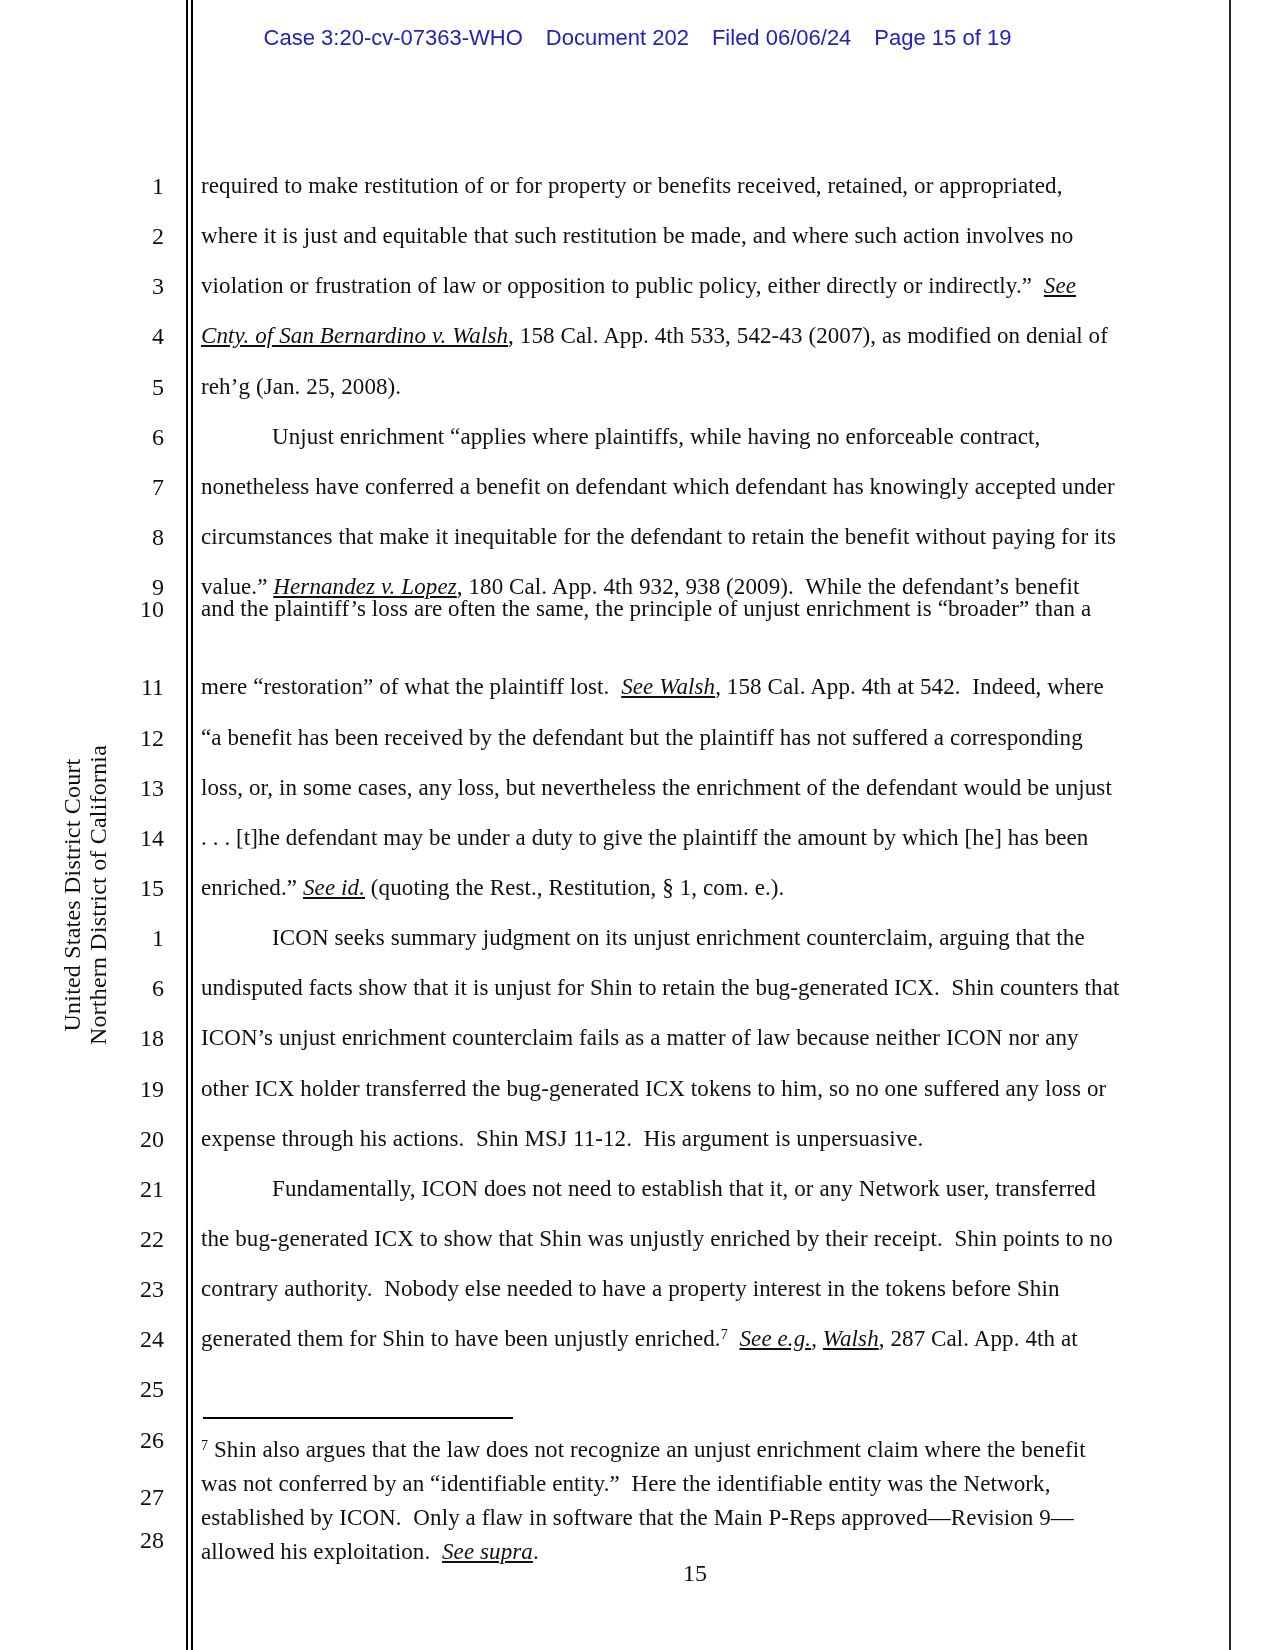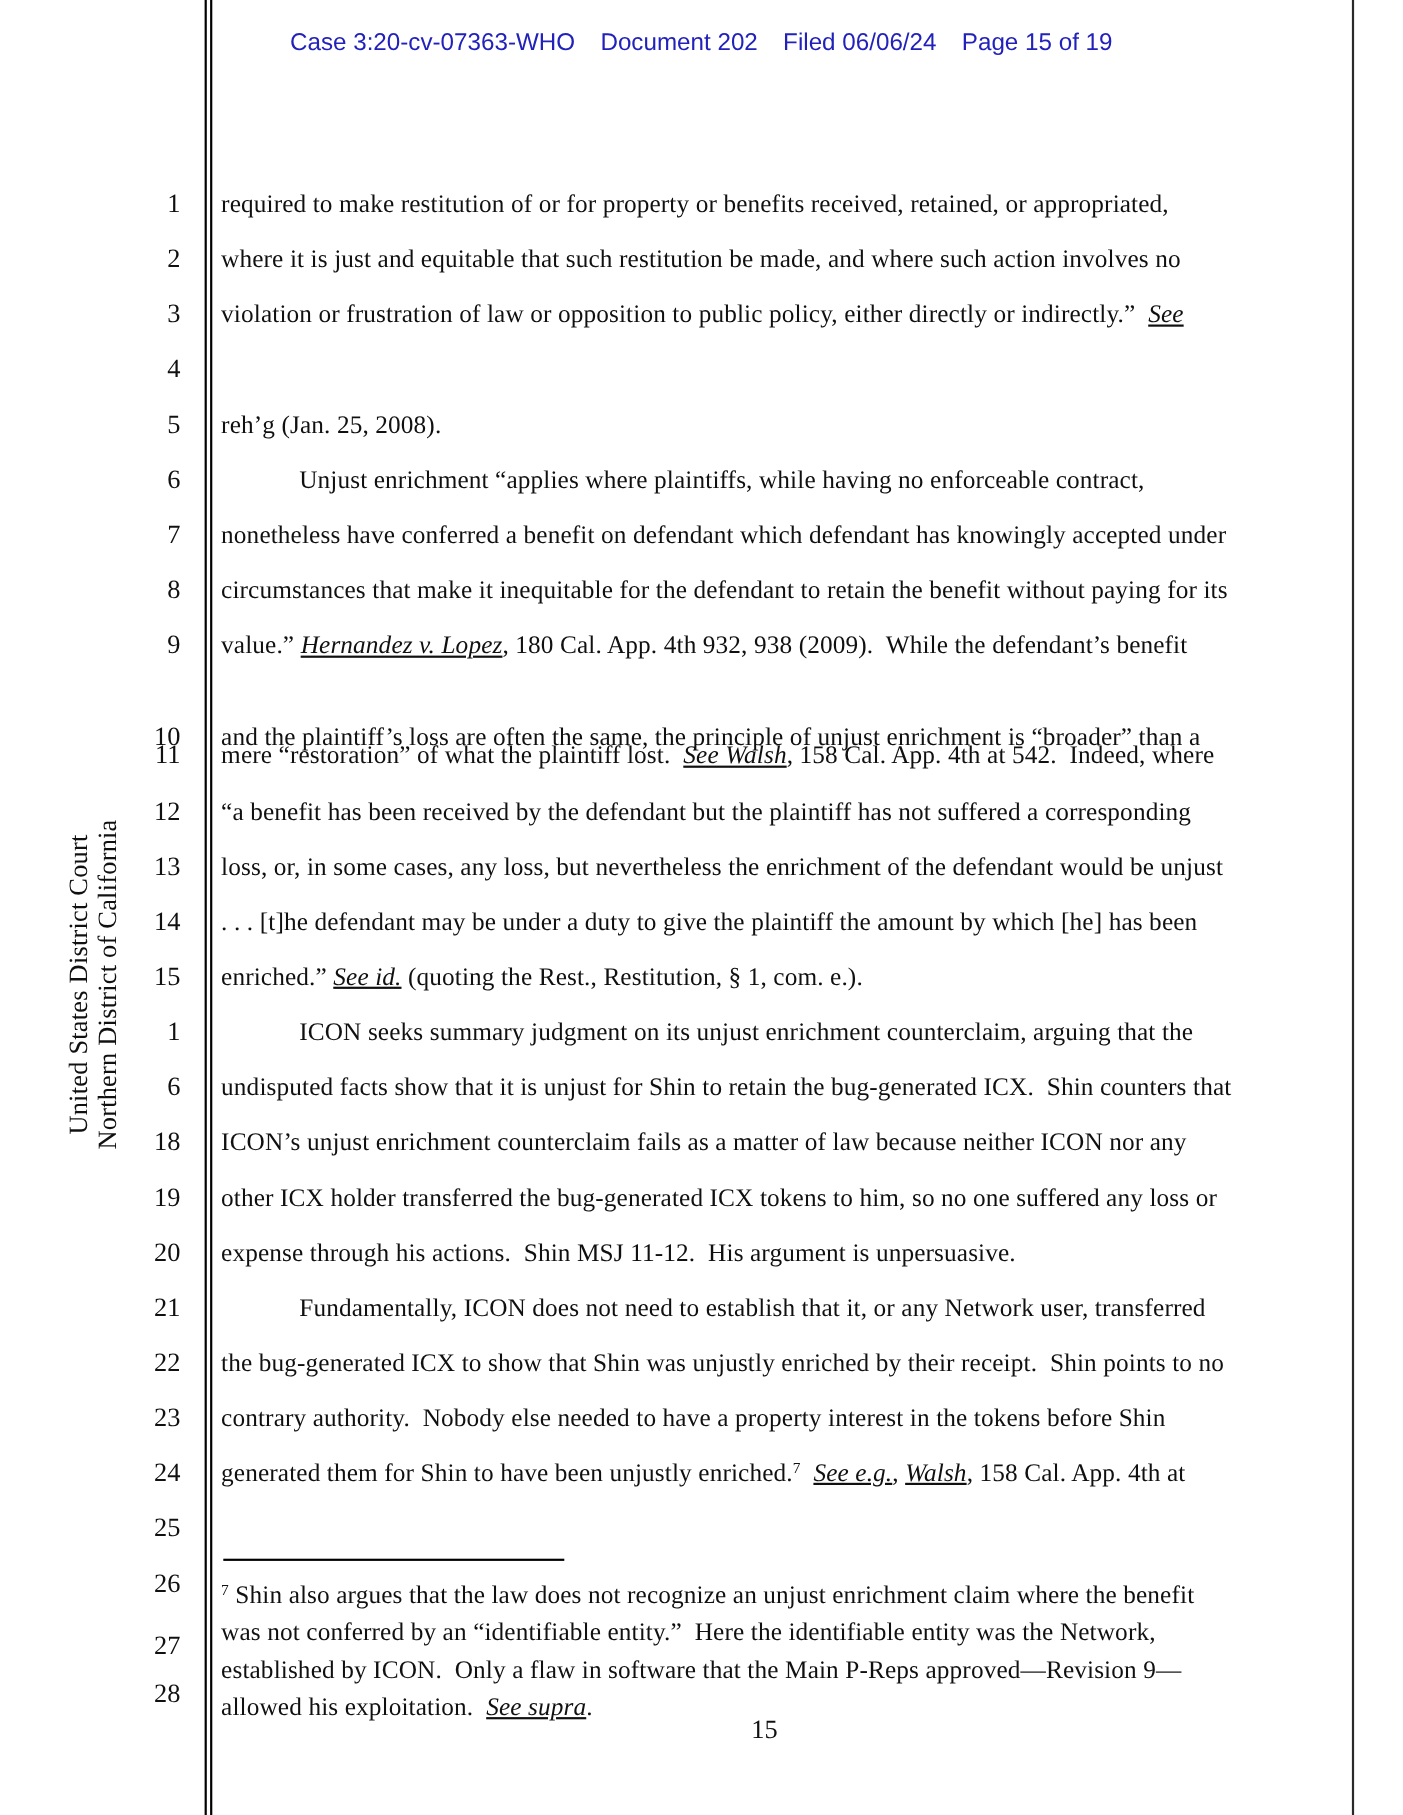--- a/index.html
+++ b/index.html
@@ -97,20 +97,21 @@
       <div class="row" style="top: 223.14px;">
         <span class="lnum">2</span>
         <span class="ltxt"><span>where it is just and equitable that such restitution be made, and where such action involves no</span></span>
       </div>
       <div class="row" style="top: 273.28px;">
         <span class="lnum">3</span>
         <span class="ltxt"><span>violation or frustration of law or opposition to public policy, either directly or indirectly.”  </span><span class="it">See</span></span>
       </div>
       <div class="row" style="top: 323.42px;">
         <span class="lnum">4</span>
+        <span class="ltxt"><span class="it">Cnty. of San Bernardino v. Walsh</span><span>, 158 Cal. App. 4th 533, 542-43 (2007), as modified on denial of</span></span>
       </div>
       <div class="row" style="top: 373.56px;">
         <span class="lnum">5</span>
         <span class="ltxt"><span>reh’g (Jan. 25, 2008).</span></span>
       </div>
       <div class="row" style="top: 423.7px;">
         <span class="lnum">6</span>
         <span class="ltxt indent"><span>Unjust enrichment “applies where plaintiffs, while having no enforceable contract,</span></span>
       </div>
       <div class="row" style="top: 473.84px;">
@@ -118,21 +119,21 @@
         <span class="ltxt"><span>nonetheless have conferred a benefit on defendant which defendant has knowingly accepted under</span></span>
       </div>
       <div class="row" style="top: 523.98px;">
         <span class="lnum">8</span>
         <span class="ltxt"><span>circumstances that make it inequitable for the defendant to retain the benefit without paying for its</span></span>
       </div>
       <div class="row" style="top: 574.12px;">
         <span class="lnum">9</span>
         <span class="ltxt"><span>value.” </span><span class="it">Hernandez v. Lopez</span><span>, 180 Cal. App. 4th 932, 938 (2009).  While the defendant’s benefit</span></span>
       </div>
-      <div class="row" style="top: 657px;">
+      <div class="row" style="top: 596px;">
         <span class="lnum">10</span>
         <span class="ltxt"><span>and the plaintiff’s loss are often the same, the principle of unjust enrichment is “broader” than a</span></span>
       </div>
       <div class="row" style="top: 674.4px;">
         <span class="lnum">11</span>
         <span class="ltxt"><span>mere “restoration” of what the plaintiff lost.  </span><span class="it">See Walsh</span><span>, 158 Cal. App. 4th at 542.  Indeed, where</span></span>
       </div>
       <div class="row" style="top: 724.54px;">
         <span class="lnum">12</span>
         <span class="ltxt"><span>“a benefit has been received by the defendant but the plaintiff has not suffered a corresponding</span></span>
@@ -176,21 +177,21 @@
       <div class="row" style="top: 1225.94px;">
         <span class="lnum">22</span>
         <span class="ltxt"><span>the bug-generated ICX to show that Shin was unjustly enriched by their receipt.  Shin points to no</span></span>
       </div>
       <div class="row" style="top: 1276.08px;">
         <span class="lnum">23</span>
         <span class="ltxt"><span>contrary authority.  Nobody else needed to have a property interest in the tokens before Shin</span></span>
       </div>
       <div class="row" style="top: 1326.22px;">
         <span class="lnum">24</span>
-        <span class="ltxt"><span>generated them for Shin to have been unjustly enriched.</span><span class="sup">7</span><span>  </span><span class="it">See e.g.</span><span>, </span><span class="it">Walsh</span><span>, 158 Cal. App. 4th at</span></span>
+        <span class="ltxt"><span>generated them for Shin to have been unjustly enriched.</span><span class="sup">7</span><span>  </span><span class="it">See e.g.</span><span>, </span><span class="it">Walsh</span><span>, 287 Cal. App. 4th at</span></span>
       </div>
       <div class="row" style="top: 1376.36px;">
         <span class="lnum">25</span>
         <span class="ltxt"></span>
       </div>
       <div class="row" style="top: 1426.5px;">
         <span class="lnum">26</span>
         <span class="ltxt"></span>
       </div>
       <div class="row" style="top: 1484px; padding-left: 24px;">

